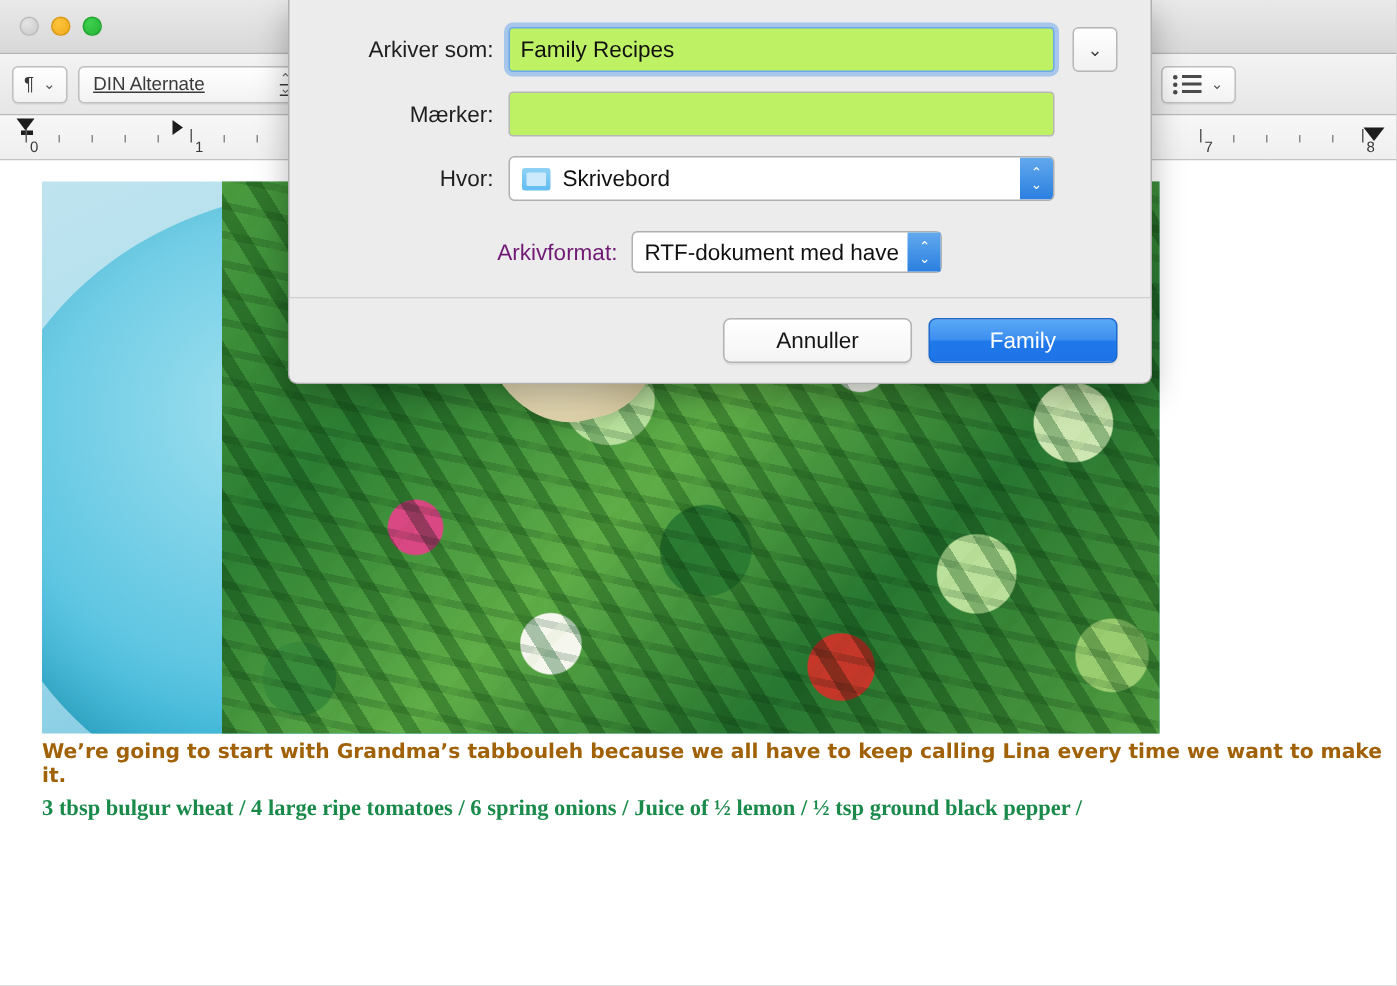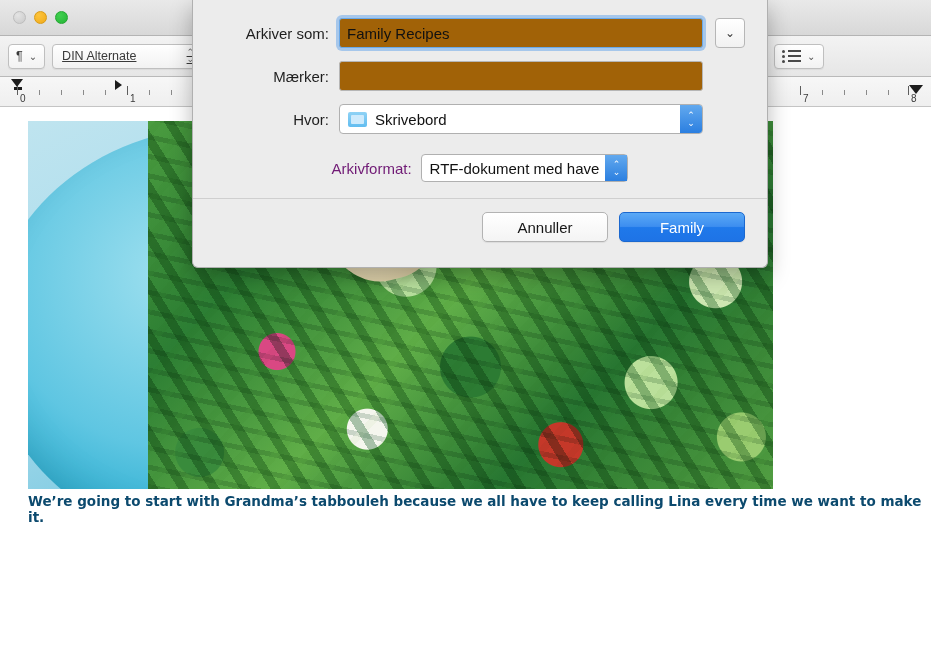--- a/index.html
+++ b/index.html
@@ -185,21 +185,21 @@
   }
 
   .doc-title {
     font-family: "Liberation Serif", serif;
     font-weight: bold; font-style: italic;
     font-size: 40px; color: #1a8a4a;
     margin-top: 10px; letter-spacing: -0.5px;
   }
   .doc-body {
     font-family: "DejaVu Sans", sans-serif;
-    font-size: 13.5px; font-weight: bold; color: #0c4a6e;
+    font-size: 13.5px; font-weight: bold; color: #a16207;
     margin-top: 4px;
   }
   .doc-sub {
     font-family: "Liberation Serif", serif;
     font-style: italic; font-weight: bold;
     font-size: 15px; color: #1a8a4a;
     margin-top: 9px;
   }
   .doc-ingredients {
     font-family: "Liberation Serif", serif;
@@ -208,30 +208,30 @@
   }
 
   
   .sheet {
     position: absolute; left: 192px; top: 0; width: 576px;
     background: #ececec;
     border: 1px solid #b0b0b0; border-top: none;
     border-radius: 0 0 6px 6px;
     box-shadow: 0 8px 22px rgba(0,0,0,0.28);
     z-index: 50;
-    padding: 18px 0 12px 0;
+    padding: 18px 0 0 0;
   }
   .field-row { display: flex; align-items: center; margin-bottom: 13px; padding-right: 22px; }
   .field-label {
     width: 146px; text-align: right; padding-right: 10px;
     font-size: 15px; color: #1e1e1e;
   }
   .text-input {
     flex: 1; height: 30px;
-    background: #a16207; border: 1px solid #b6b6b6; border-radius: 3px;
+    background: #bef264; border: 1px solid #b6b6b6; border-radius: 3px;
     font-size: 15px; color: #111; padding: 0 7px;
     display: flex; align-items: center;
   }
   .text-input.focused {
     border: 1px solid #6aa9e8;
     box-shadow: 0 0 0 3px rgba(110,170,235,0.55);
   }
   .expand-btn {
     width: 30px; height: 30px; margin-left: 12px;
     background: linear-gradient(to bottom, #ffffff, #f1f1f1);
@@ -449,20 +449,21 @@
   </div>
 
   <div class="doc">
     <div class="hero">
       <div class="bowl"></div>
       <div class="salad"></div>
       <div class="leaves"></div>
       <div class="spoon"></div>
     </div>
     <div class="doc-body">We’re going to start with Grandma’s tabbouleh because we all have to keep calling Lina every time we want to make it.</div>
+    <div class="doc-ingredients">3 tbsp bulgur wheat / 4 large ripe tomatoes / 6 spring onions / Juice of ½ lemon / ½ tsp ground black pepper /</div>
   </div>
 
   <div class="sheet">
 
     <div class="field-row">
       <div class="field-label">Arkiver som:</div>
       <div class="text-input focused">Family Recipes</div>
       <div class="expand-btn">
         <span>⌄</span>
       </div>

